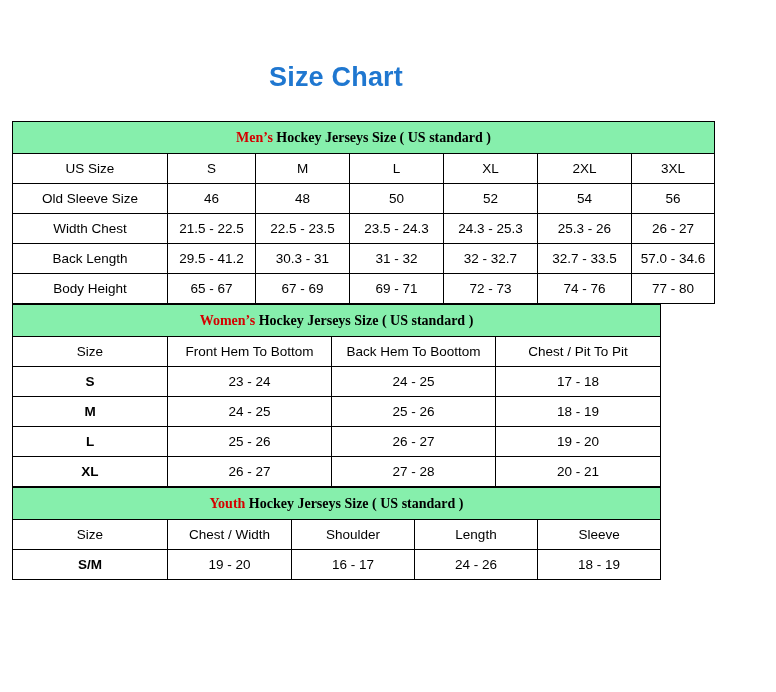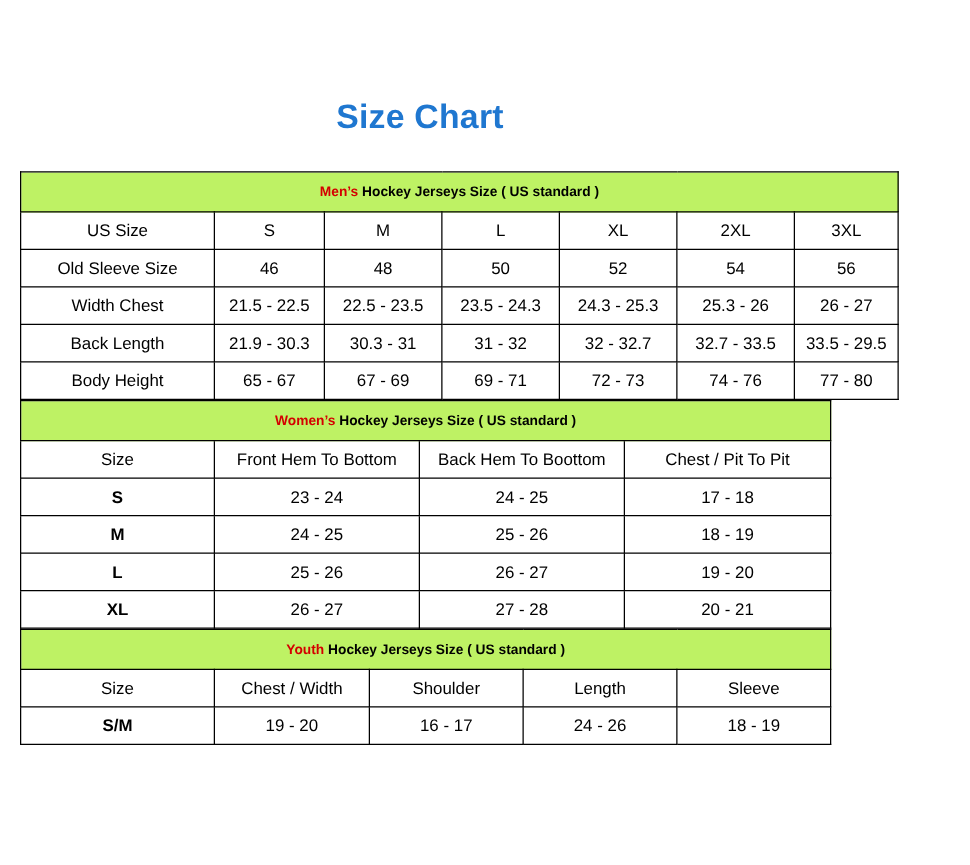--- a/index.html
+++ b/index.html
@@ -12,21 +12,21 @@
     height: 692px;
     font-family: "Liberation Sans", sans-serif;
     color: #000000;
     position: relative;
     overflow: hidden;
   }
   .page {
     width: 672px;
     height: 692px;
     box-sizing: border-box;
-    padding: 16px;
+    padding: 0;
     position: relative;
   }
   .title {
     text-align: center;
     color: #1f77d0;
     font-size: 27px;
     font-weight: bold;
     margin: 0;
     padding-top: 62px;
     letter-spacing: 0.2px;
@@ -44,24 +44,25 @@
   td, th {
     border: 1px solid #000000;
     font-size: 13.5px;
     text-align: center;
     vertical-align: middle;
     padding: 0;
     height: 29px;
     font-weight: normal;
   }
   .section-head td {
-    background: #bef264;
+    background: #86efac;
     height: 31px;
     font-weight: bold;
-    font-size: 11px;
+    font-size: 14px;
+    font-family: Liberation Serif, serif;
   }
   .section-head .accent {
     color: #d40000;
   }
   .colhead td {
     font-weight: normal;
   }
   .bold {
     font-weight: bold;
   }
@@ -112,26 +113,26 @@
           <td>Width Chest</td>
           <td class="nowrap">21.5 - 22.5</td>
           <td class="nowrap">22.5 - 23.5</td>
           <td class="nowrap">23.5 - 24.3</td>
           <td class="nowrap">24.3 - 25.3</td>
           <td class="nowrap">25.3 - 26</td>
           <td class="nowrap">26 - 27</td>
         </tr>
         <tr>
           <td>Back Length</td>
-          <td class="nowrap">21.9 - 30.3</td>
+          <td class="nowrap">29.5 - 41.2</td>
           <td class="nowrap">30.3 - 31</td>
           <td class="nowrap">31 - 32</td>
           <td class="nowrap">32 - 32.7</td>
           <td class="nowrap">32.7 - 33.5</td>
-          <td class="nowrap">33.5 - 29.5</td>
+          <td class="nowrap">57.0 - 34.6</td>
         </tr>
         <tr>
           <td>Body Height</td>
           <td>65 - 67</td>
           <td>67 - 69</td>
           <td>69 - 71</td>
           <td>72 - 73</td>
           <td>74 - 76</td>
           <td>77 - 80</td>
         </tr>

